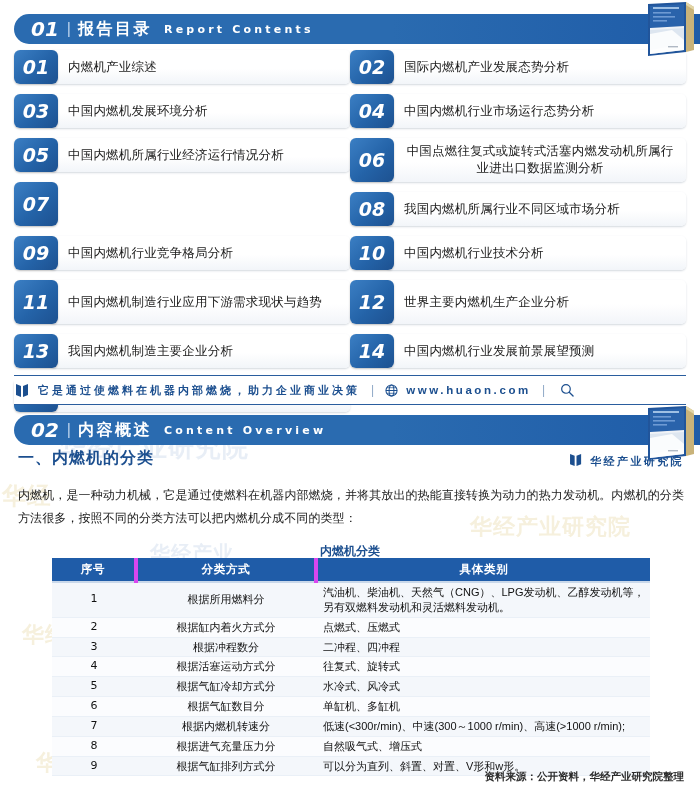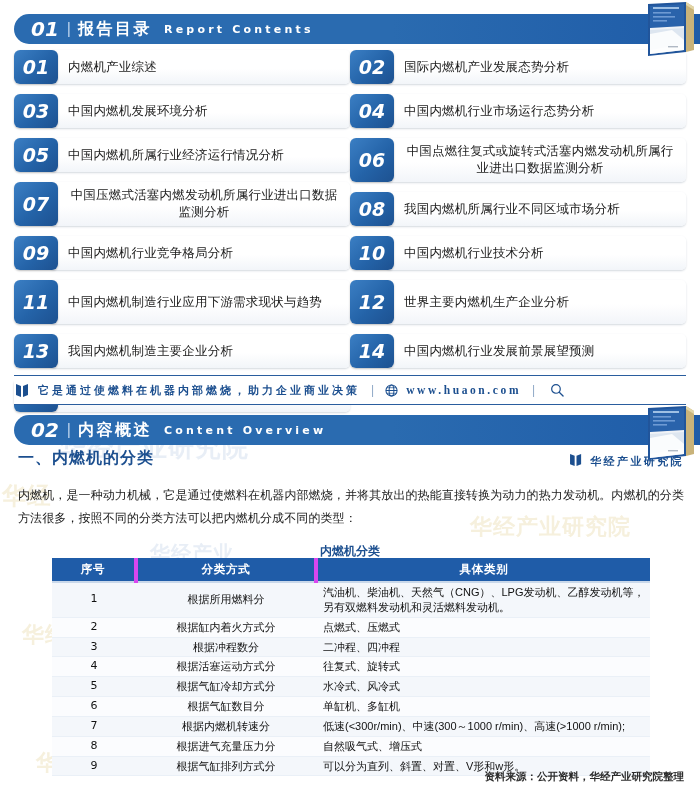--- a/index.html
+++ b/index.html
@@ -147,21 +147,21 @@
   .strip .div {
     color: #8fa8c6;
     margin: 0 11px;
     font-size: 12px;
   }
   .strip .url {
     color: #1c4f8f;
     font-size: 11.5px;
     font-weight: 700;
     letter-spacing: 2.6px;
-    font-family: Liberation Serif, serif;
+    font-family: Liberation Sans, sans-serif;
   }
   .strip .globe { margin-right: 8px; line-height: 0; }
   .strip .srch { margin-left: 4px; line-height: 0; }
 
   
   .h2 {
     position: absolute;
     left: 18px;
     font-size: 16px;
     font-weight: 700;
@@ -296,21 +296,20 @@
       <div class="toc-item">
         <div class="toc-badge">03</div>
         <div class="toc-text">中国内燃机发展环境分析</div>
       </div>
       <div class="toc-item">
         <div class="toc-badge">05</div>
         <div class="toc-text">中国内燃机所属行业经济运行情况分析</div>
       </div>
       <div class="toc-item tall">
         <div class="toc-badge">07</div>
-        <div class="toc-text">中国压燃式活塞内燃发动机所属行业进出口数据监测分析</div>
       </div>
       <div class="toc-item">
         <div class="toc-badge">09</div>
         <div class="toc-text">中国内燃机行业竞争格局分析</div>
       </div>
       <div class="toc-item tall">
         <div class="toc-badge">11</div>
         <div class="toc-text">中国内燃机制造行业应用下游需求现状与趋势</div>
       </div>
       <div class="toc-item">

